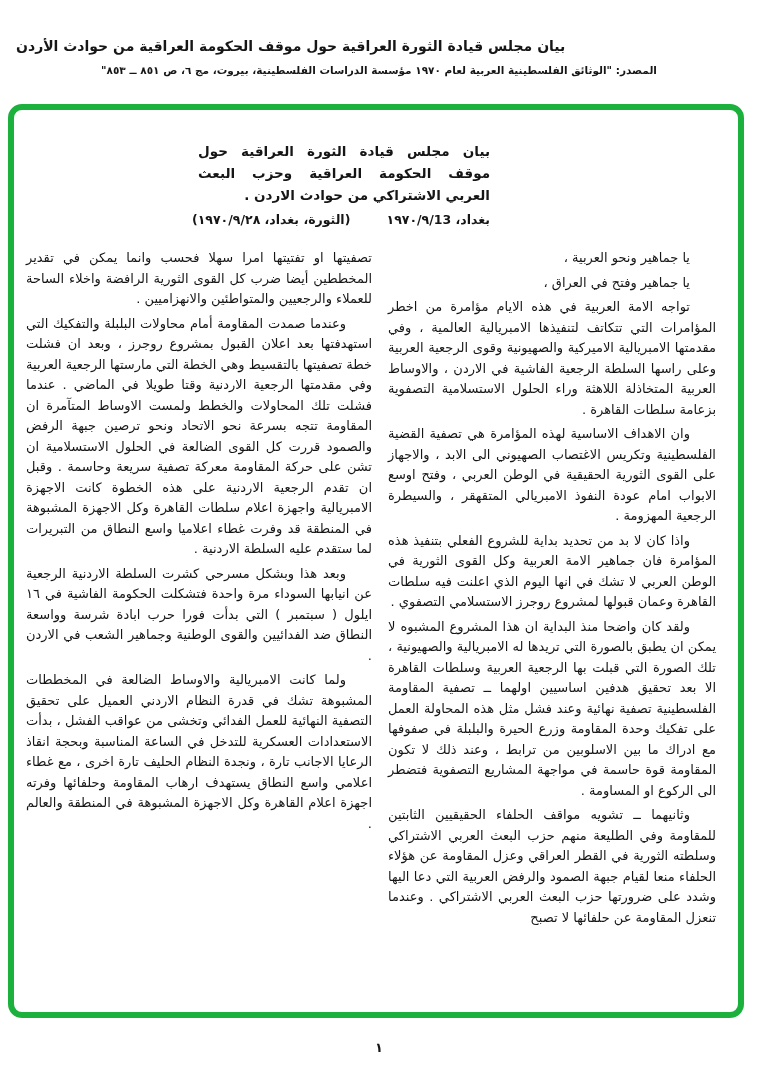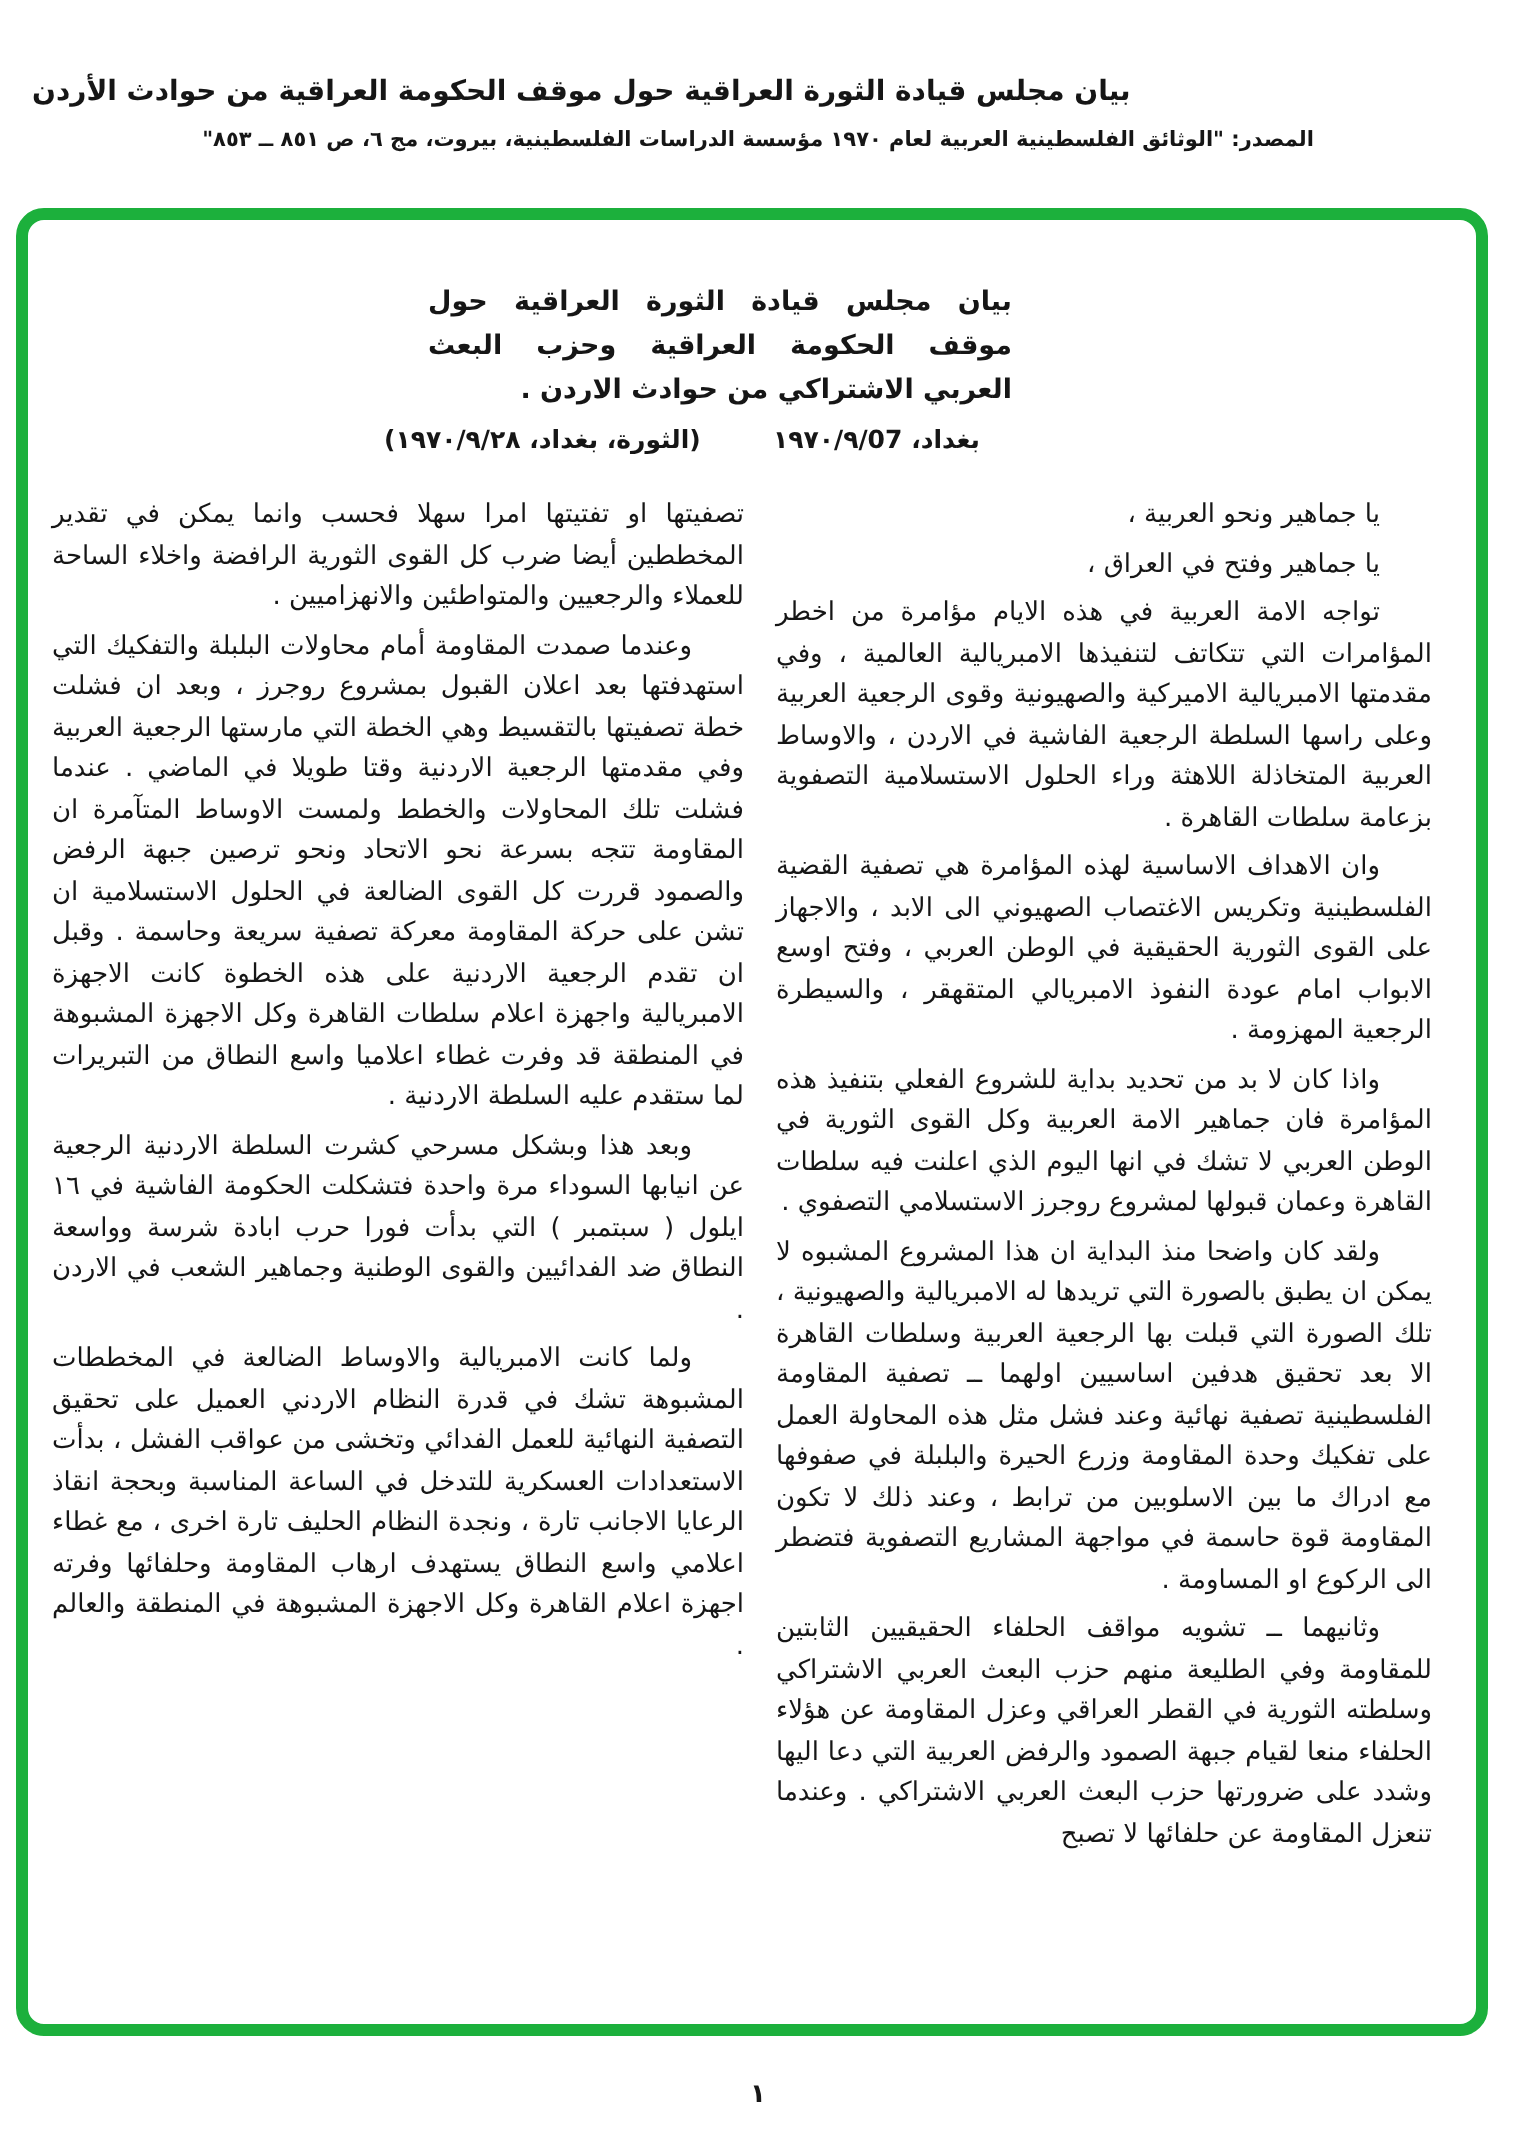--- a/index.html
+++ b/index.html
@@ -15,21 +15,21 @@
   .outer-source {
     position:absolute; top:64px; left:0; width:100%; text-align:center;
     direction:rtl; font-size:10.5px; font-weight:bold;
   }
   .frame {
     position:absolute; left:8px; top:104px; width:736px; height:914px;
     border:6px solid var(--border_green); border-radius:14px; box-sizing:border-box;
     background:#ffffff;
   }
   .doc-title {
-    position:absolute; top:30px; right:232px; width:292px;
+    position:absolute; top:30px; right:248px; width:292px;
     direction:rtl; text-align:justify; font-size:13.5px; font-weight:bold; line-height:22px;
   }
   .dateline {
     position:absolute; top:102px; right:248px; width:298px;
     direction:rtl; display:flex; justify-content:space-between;
     font-size:12.5px; font-weight:bold;
   }
   .col {
     position:absolute; top:138px; direction:rtl; text-align:justify;
     font-size:13px; font-weight:normal; line-height:20.5px;
@@ -50,21 +50,21 @@
 
   <div class="outer-title">بيان مجلس قيادة الثورة العراقية حول موقف الحكومة العراقية من حوادث الأردن</div>
 
   <div class="outer-source">المصدر: "الوثائق الفلسطينية العربية لعام ١٩٧٠ مؤسسة الدراسات الفلسطينية، بيروت، مج ٦، ص ٨٥١ ــ ٨٥٣"</div>
 
   <div class="frame">
 
     <div class="doc-title">بيان مجلس قيادة الثورة العراقية حول موقف الحكومة العراقية وحزب البعث العربي الاشتراكي من حوادث الاردن .</div>
 
     <div class="dateline">
-      <span>بغداد، ١٩٧٠/٩/07</span>
+      <span>بغداد، ١٩٧٠/٩/13</span>
       <span>(الثورة، بغداد، ١٩٧٠/٩/٢٨)</span>
     </div>
 
     <div class="col col-right">
         <p>يا جماهير ونحو العربية ،</p>
         <p>يا جماهير وفتح في العراق ،</p>
         <p>تواجه الامة العربية في هذه الايام مؤامرة من اخطر المؤامرات التي تتكاتف لتنفيذها الامبريالية العالمية ، وفي مقدمتها الامبريالية الاميركية والصهيونية وقوى الرجعية العربية وعلى راسها السلطة الرجعية الفاشية في الاردن ، والاوساط العربية المتخاذلة اللاهثة وراء الحلول الاستسلامية التصفوية بزعامة سلطات القاهرة .</p>
         <p>وان الاهداف الاساسية لهذه المؤامرة هي تصفية القضية الفلسطينية وتكريس الاغتصاب الصهيوني الى الابد ، والاجهاز على القوى الثورية الحقيقية في الوطن العربي ، وفتح اوسع الابواب امام عودة النفوذ الامبريالي المتقهقر ، والسيطرة الرجعية المهزومة .</p>
         <p>واذا كان لا بد من تحديد بداية للشروع الفعلي بتنفيذ هذه المؤامرة فان جماهير الامة العربية وكل القوى الثورية في الوطن العربي لا تشك في انها اليوم الذي اعلنت فيه سلطات القاهرة وعمان قبولها لمشروع روجرز الاستسلامي التصفوي .</p>
         <p>ولقد كان واضحا منذ البداية ان هذا المشروع المشبوه لا يمكن ان يطبق بالصورة التي تريدها له الامبريالية والصهيونية ، تلك الصورة التي قبلت بها الرجعية العربية وسلطات القاهرة الا بعد تحقيق هدفين اساسيين اولهما ــ تصفية المقاومة الفلسطينية تصفية نهائية وعند فشل مثل هذه المحاولة العمل على تفكيك وحدة المقاومة وزرع الحيرة والبلبلة في صفوفها مع ادراك ما بين الاسلوبين من ترابط ، وعند ذلك لا تكون المقاومة قوة حاسمة في مواجهة المشاريع التصفوية فتضطر الى الركوع او المساومة .</p>

